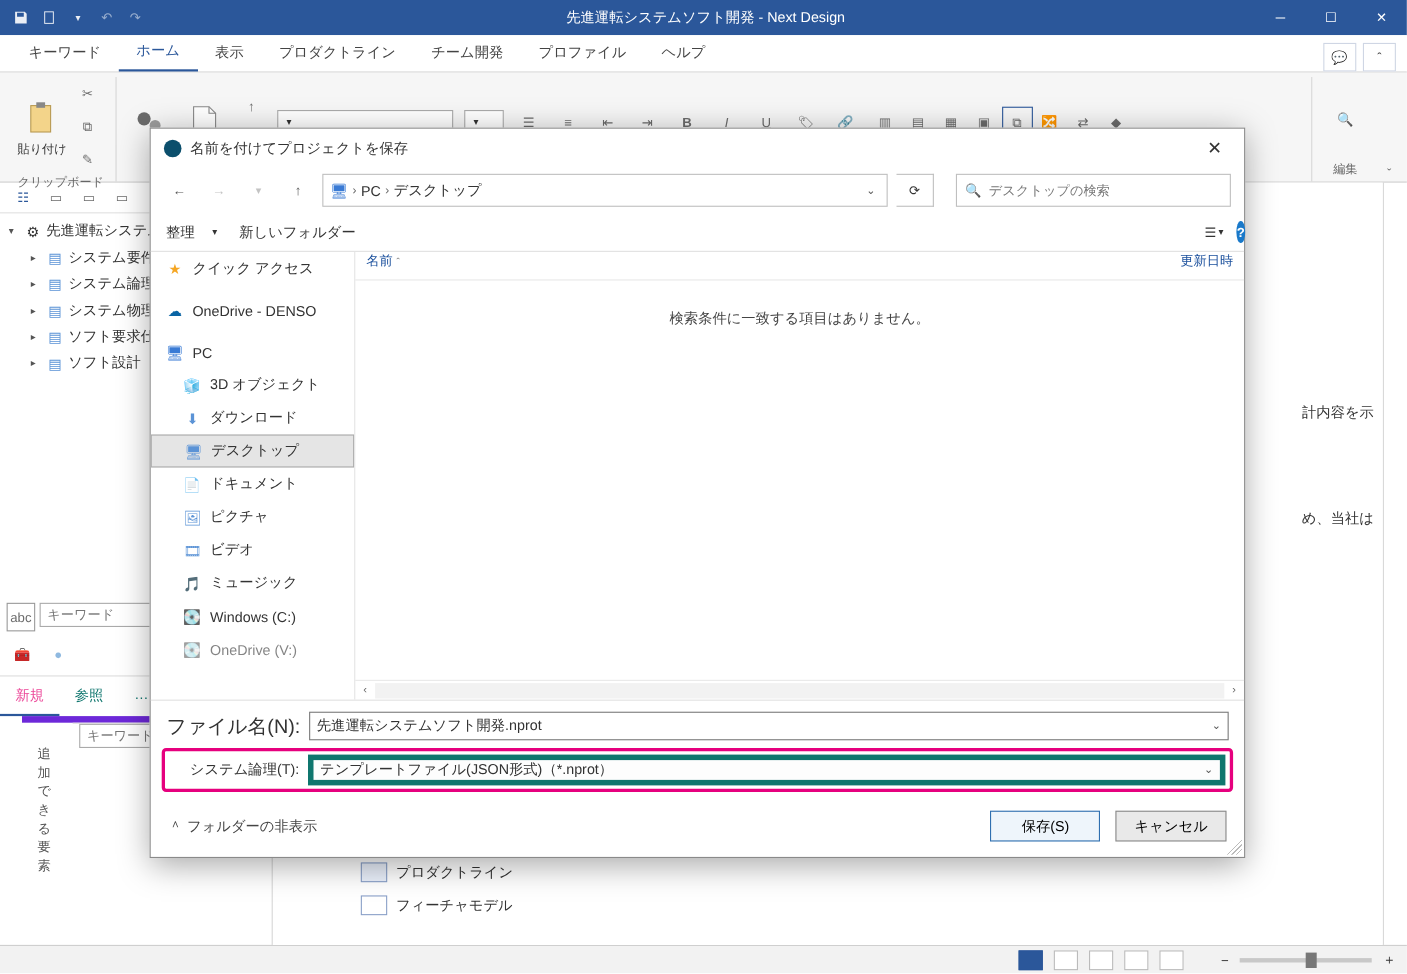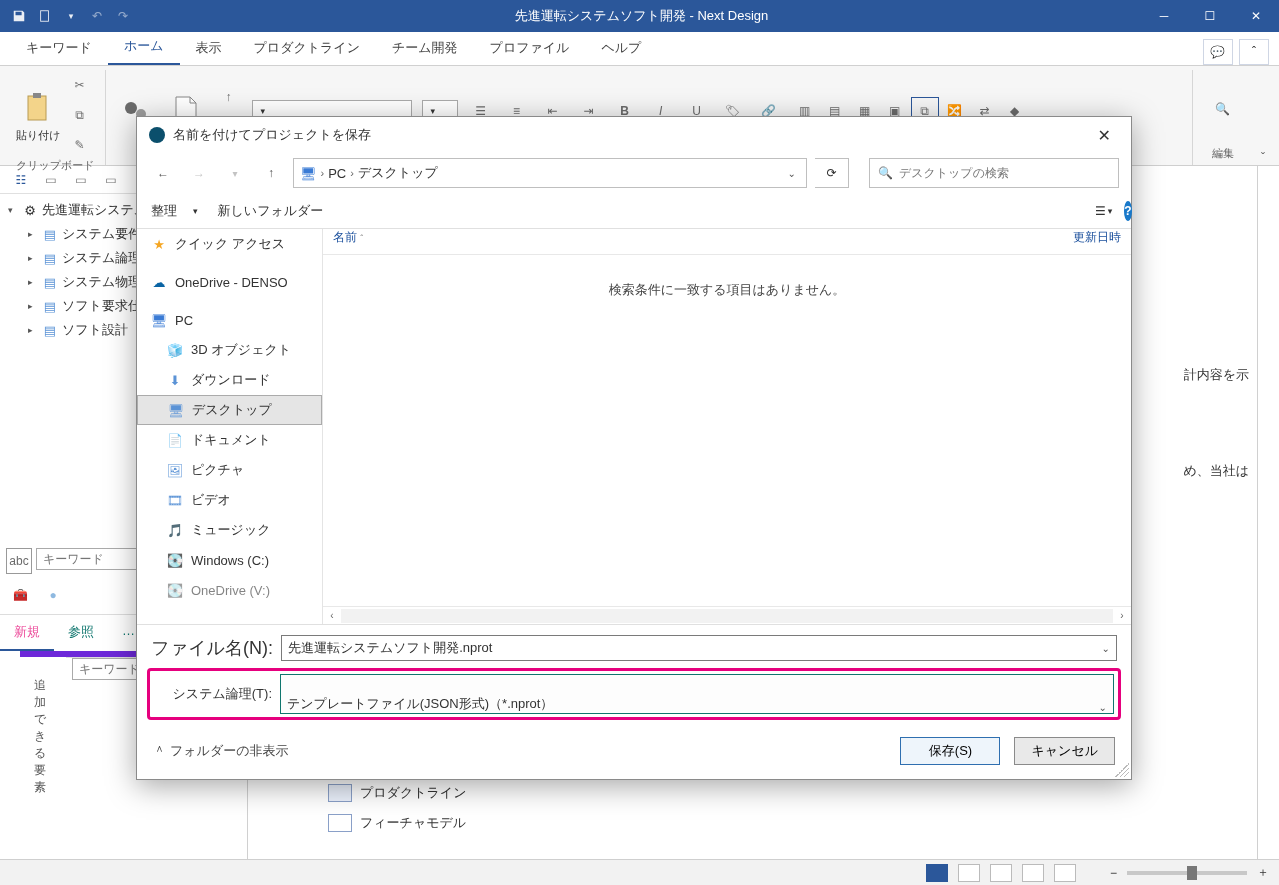--- a/index.html
+++ b/index.html
@@ -103,21 +103,21 @@
 .dlg-list .hscroll { height: 18px; border-top:1px solid #e8e8e8; display:flex; align-items:center;}
 .dlg-list .hscroll .sar { width:18px; text-align:center; font-size:10px; color:#666;}
 .dlg-list .hscroll .tr { flex:1; background:#f2f2f2; height:14px;}
 
 .dlg-fields { border-top: 1px solid #e0e0e0; padding: 10px 14px 6px; display: grid; grid-template-columns: 130px 1fr; row-gap: 10px; align-items: center; }
 .dlg-fields label { text-align: right; padding-right: 8px; font-size: 18px; }
 .dlg-fields .fld { border: 1px solid #7a7a7a; height: 26px; display: flex; align-items: center; padding: 0 6px; font-size: 13px; background:#fff;}
 .dlg-fields .fld .dd { margin-left: auto; font-size: 10px; color:#555;}
 .highlight-wrap { border: 3px solid #e6007e; border-radius: 4px; padding: 3px 4px; margin: -3px -4px; display: flex; align-items: center; grid-column: 1 / 3;}
 .highlight-wrap > label { width:126px; text-align:right; padding-right:8px; font-size:13px;}
-.filetype-full { flex:1; border: 1px solid #0f766e; height:40px; display:flex; align-items:flex-end; padding:0 6px; font-size:13px; background:#fdfdfd;}
+.filetype-full { flex:1; border: 5px solid #0f766e; height:28px; display:flex; align-items:center; padding:0 6px; font-size:13px; background:#fdfdfd;}
 .filetype-full .dd{margin-left:auto; font-size:10px; color:#555;}
 
 .dlg-buttons { height: 56px; display: flex; align-items: center; padding: 0 16px; gap: 14px; }
 .dlg-buttons .hidef { display: flex; align-items: center; gap: 4px; font-size: 13px; color: #444;}
 .dlg-buttons .sp { flex: 1; }
 .dlg-buttons button { height: 28px; min-width: 100px; padding: 0 16px; font-size: 13px; border: 1px solid #8a8a8a; background: #e9e9e9; }
 .dlg-buttons button.primary { background: #eef5fb; border-color: #2f6fb0; }
 
 .resize-grip { position:absolute; right:2px; bottom:2px; width:14px; height:14px; background:
   linear-gradient(135deg, transparent 50%, #bbb 50%, #bbb 55%, transparent 55%,

